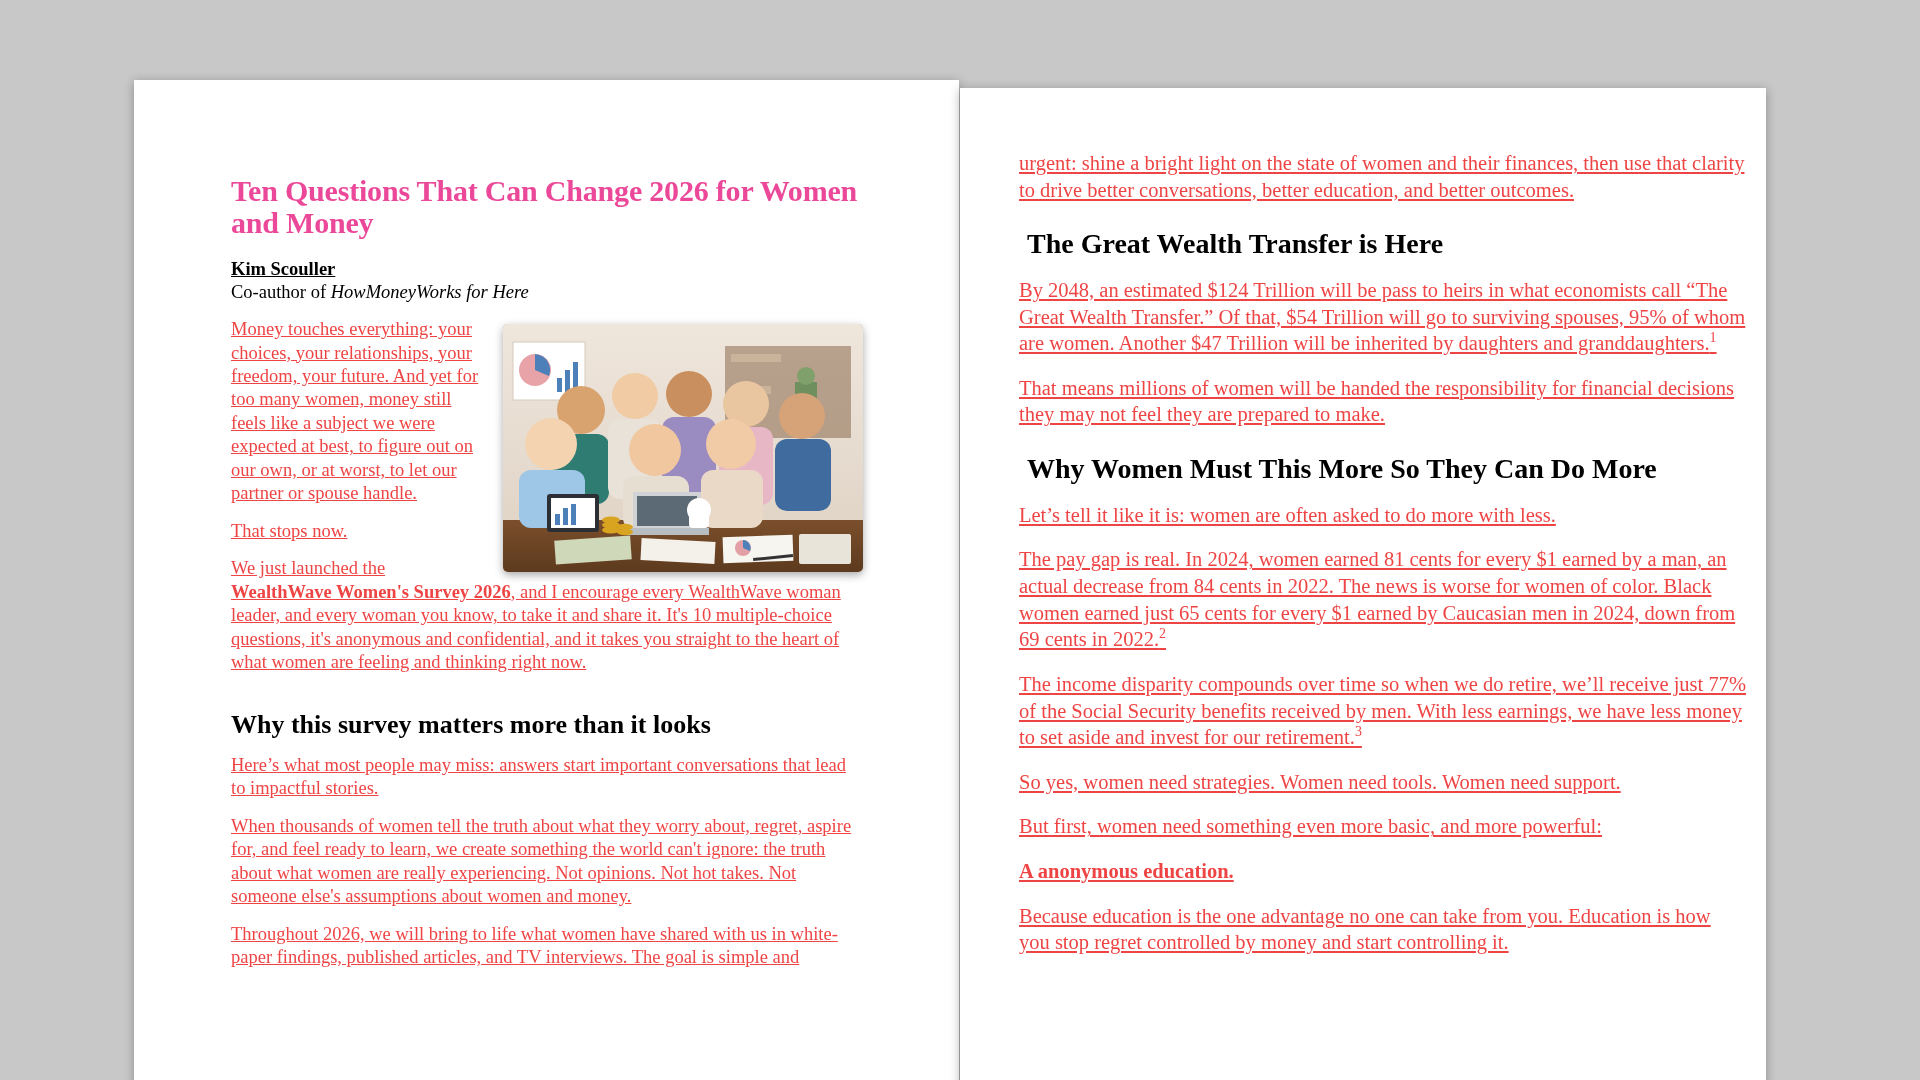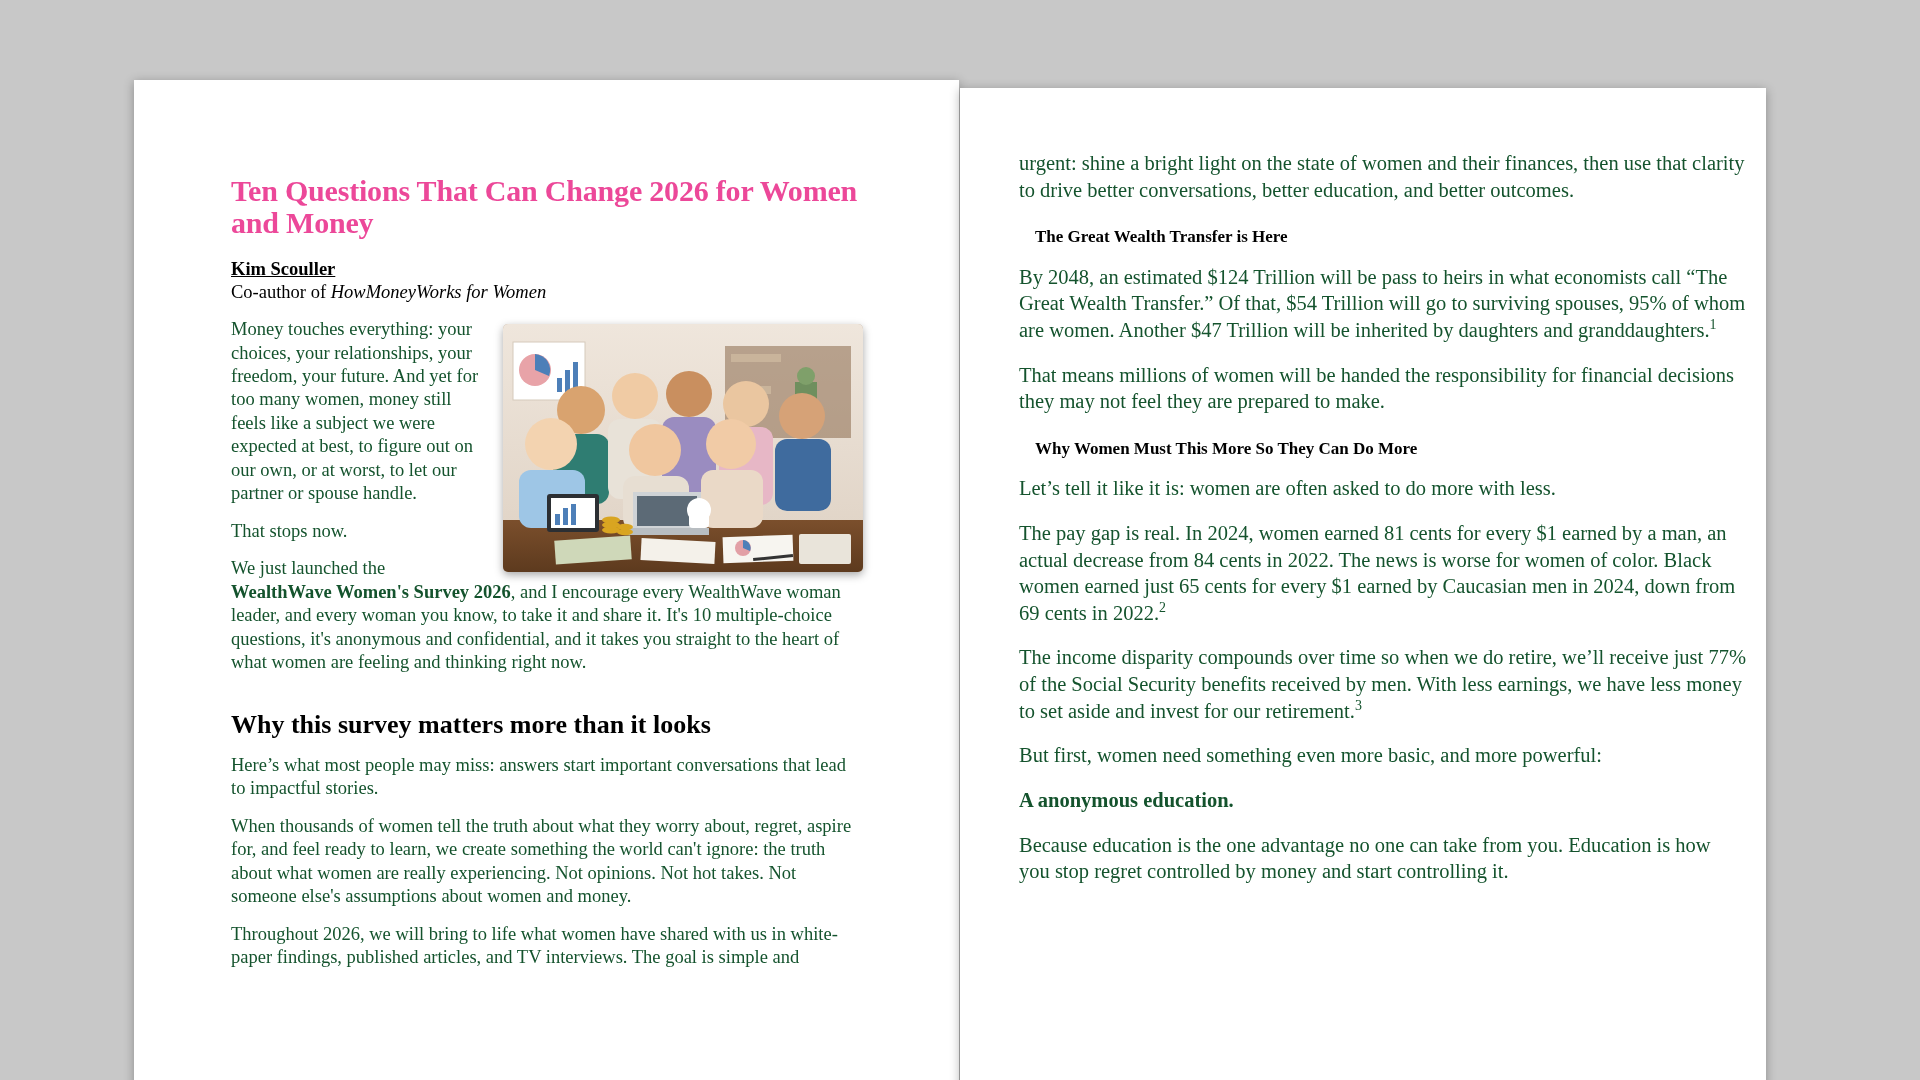--- a/index.html
+++ b/index.html
@@ -81,34 +81,35 @@
     margin: 0 0 14px 0;
     line-height: 1.25;
   }
 
   .byline-role em { font-style: italic; }
 
   p.body {
     font-size: 18.5px;
     line-height: 1.27;
     margin: 0 0 14px 0;
-    color: #14532d;
+    color: #ef4444;
     text-align: left;
+    text-decoration: underline;
   }
 
   h2.sec {
     font-size: 26px;
     font-weight: bold;
     margin: 20px 0 14px 0;
     line-height: 1.2;
   }
 
   #right-col h2.sec {
-    font-size: 17px;
-    margin: 24px 0 16px 16px;
+    font-size: 28px;
+    margin: 24px 0 16px 8px;
   }
 
   #right-col p.body {
     font-size: 20.5px;
     line-height: 1.30;
     margin: 0 0 18px 0;
   }
 
   sup { font-size: 0.68em; vertical-align: super; line-height: 0; }
 
@@ -135,21 +136,21 @@
 <body>
 
 <div id="stage">
 
   <div class="page" id="page-left">
     <div class="page-inner" id="left-col">
 
       <h1 class="doc-title">Ten Questions That Can Change 2026 for Women and Money</h1>
 
       <p class="byline-name">Kim Scouller</p>
-      <p class="byline-role"><span>Co-author of </span><em>HowMoneyWorks for Women</em></p>
+      <p class="byline-role"><span>Co-author of </span><em>HowMoneyWorks for Here</em></p>
 
       <div class="clearfix">
 
         <div class="figure">
           <svg viewBox="0 0 360 248" preserveAspectRatio="none">
             <defs>
               <linearGradient id="wallg" x1="0" y1="0" x2="0" y2="1">
                 <stop offset="0%" stop-color="#efe6dc"></stop>
                 <stop offset="100%" stop-color="#ded1c3"></stop>
               </linearGradient>
@@ -254,20 +255,21 @@
       <p class="body">That means millions of women will be handed the responsibility for financial decisions they may not feel they are prepared to make.</p>
 
       <h2 class="sec">Why Women Must This More So They Can Do More</h2>
 
       <p class="body">Let’s tell it like it is: women are often asked to do more with less.</p>
 
       <p class="body"><span>The pay gap is real. In 2024, women earned 81 cents for every $1 earned by a man, an actual decrease from 84 cents in 2022. The news is worse for women of color. Black women earned just 65 cents for every $1 earned by Caucasian men in 2024, down from 69 cents in 2022.</span><sup>2</sup></p>
 
       <p class="body"><span>The income disparity compounds over time so when we do retire, we’ll receive just 77% of the Social Security benefits received by men. With less earnings, we have less money to set aside and invest for our retirement.</span><sup>3</sup></p>
 
+      <p class="body">So yes, women need strategies. Women need tools. Women need support.</p>
       <p class="body">But first, women need something even more basic, and more powerful:</p>
 
       <p class="body"><b>A anonymous education.</b></p>
 
       <p class="body">Because education is the one advantage no one can take from you. Education is how you stop regret controlled by money and start controlling it.</p>
 
     </div>
   </div>
 
 </div>

